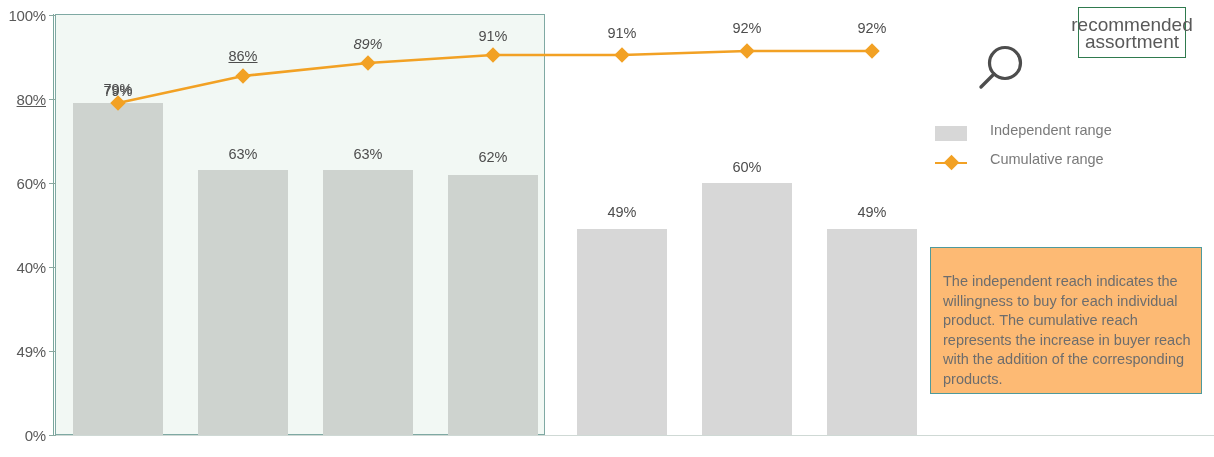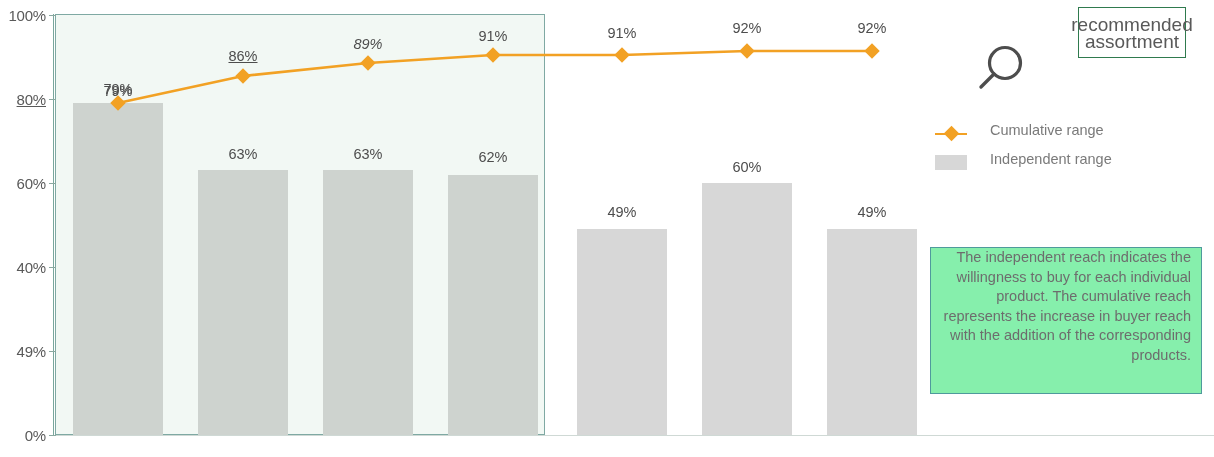--- a/index.html
+++ b/index.html
@@ -136,26 +136,25 @@
     font-size:14.5px;
     color:#7a7a7a;
   }
 
   .note-box{
     position:absolute;
     left:930px;top:247px;
     width:272px;height:147px;
     border:1px solid #4f9a9c;
     box-sizing:border-box;
-    padding:0 10px 8px 12px;
+    padding:24px 10px 8px 12px;
     font-size:14.5px;
     line-height:19.5px;
     color:#6d6d6d;
-    background:#86efac;
-    text-align:right;
+    background:#fdba74;
   }
 </style>
 </head>
 <body>
 
 <div id="root">
 
   <div class="plot">
 
     <div class="region"></div>
@@ -221,27 +220,27 @@
 
   <div class="magnifier">
     <svg width="52" height="46" viewBox="0 0 52 46">
       <circle cx="27" cy="19" r="15.5" fill="none" stroke="#4d4d4d" stroke-width="3.2"></circle>
       <line x1="16" y1="30" x2="3" y2="43" stroke="#4d4d4d" stroke-width="3.4" stroke-linecap="round"></line>
     </svg>
   </div>
 
   <div class="legend">
     <div class="legend-row">
+      <span class="legend-swatch"></span>
+      <span class="legend-text">Independent range</span>
+    </div>
+    <div class="legend-row">
       <span class="legend-line"></span>
       <span class="legend-diamond"></span>
       <span class="legend-text">Cumulative range</span>
     </div>
-    <div class="legend-row">
-      <span class="legend-swatch"></span>
-      <span class="legend-text">Independent range</span>
-    </div>
   </div>
 
   <div class="note-box">
     <span>The independent reach indicates the willingness to buy for each individual product. The cumulative reach represents the increase in buyer reach with the addition of the corresponding products.</span>
   </div>
 
 </div>
 
 </body></html>

